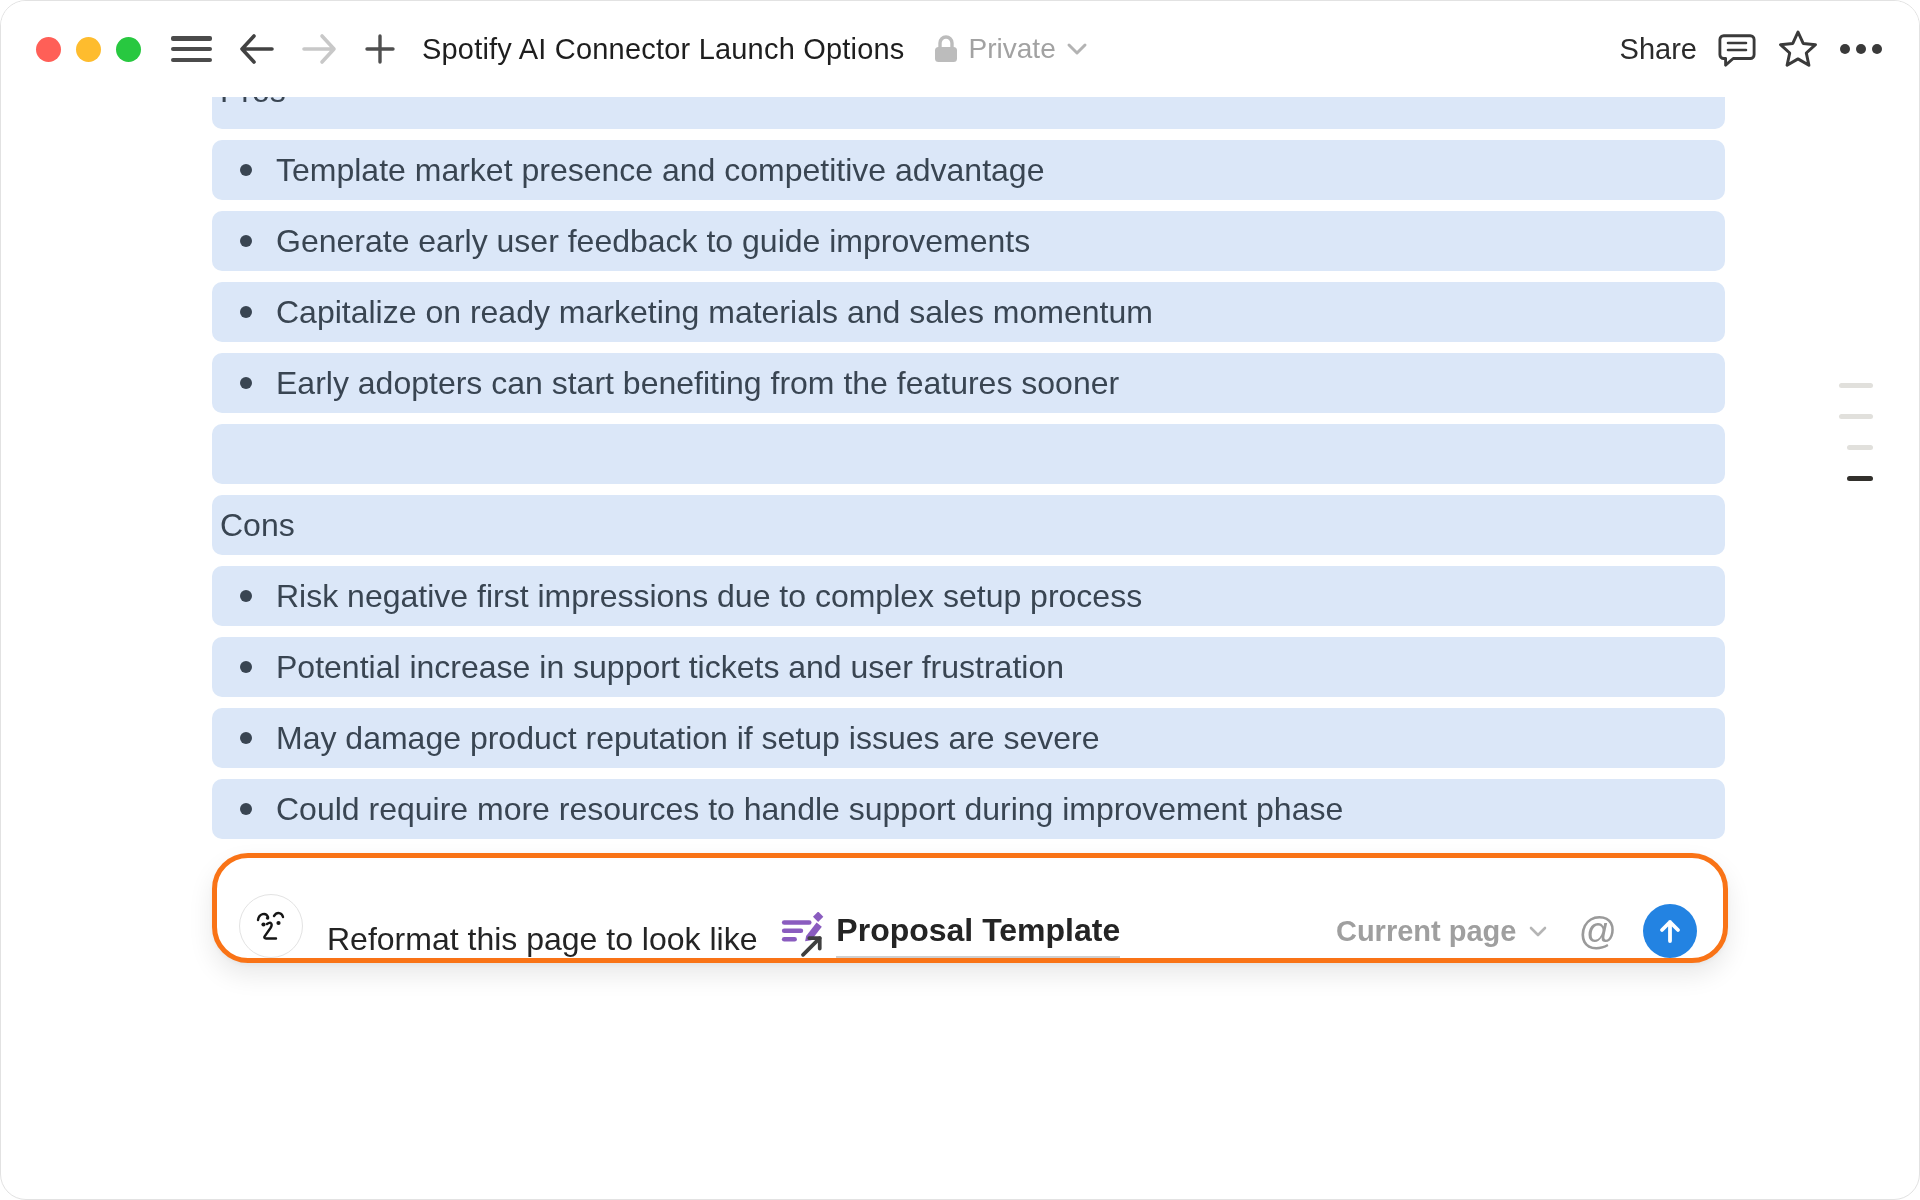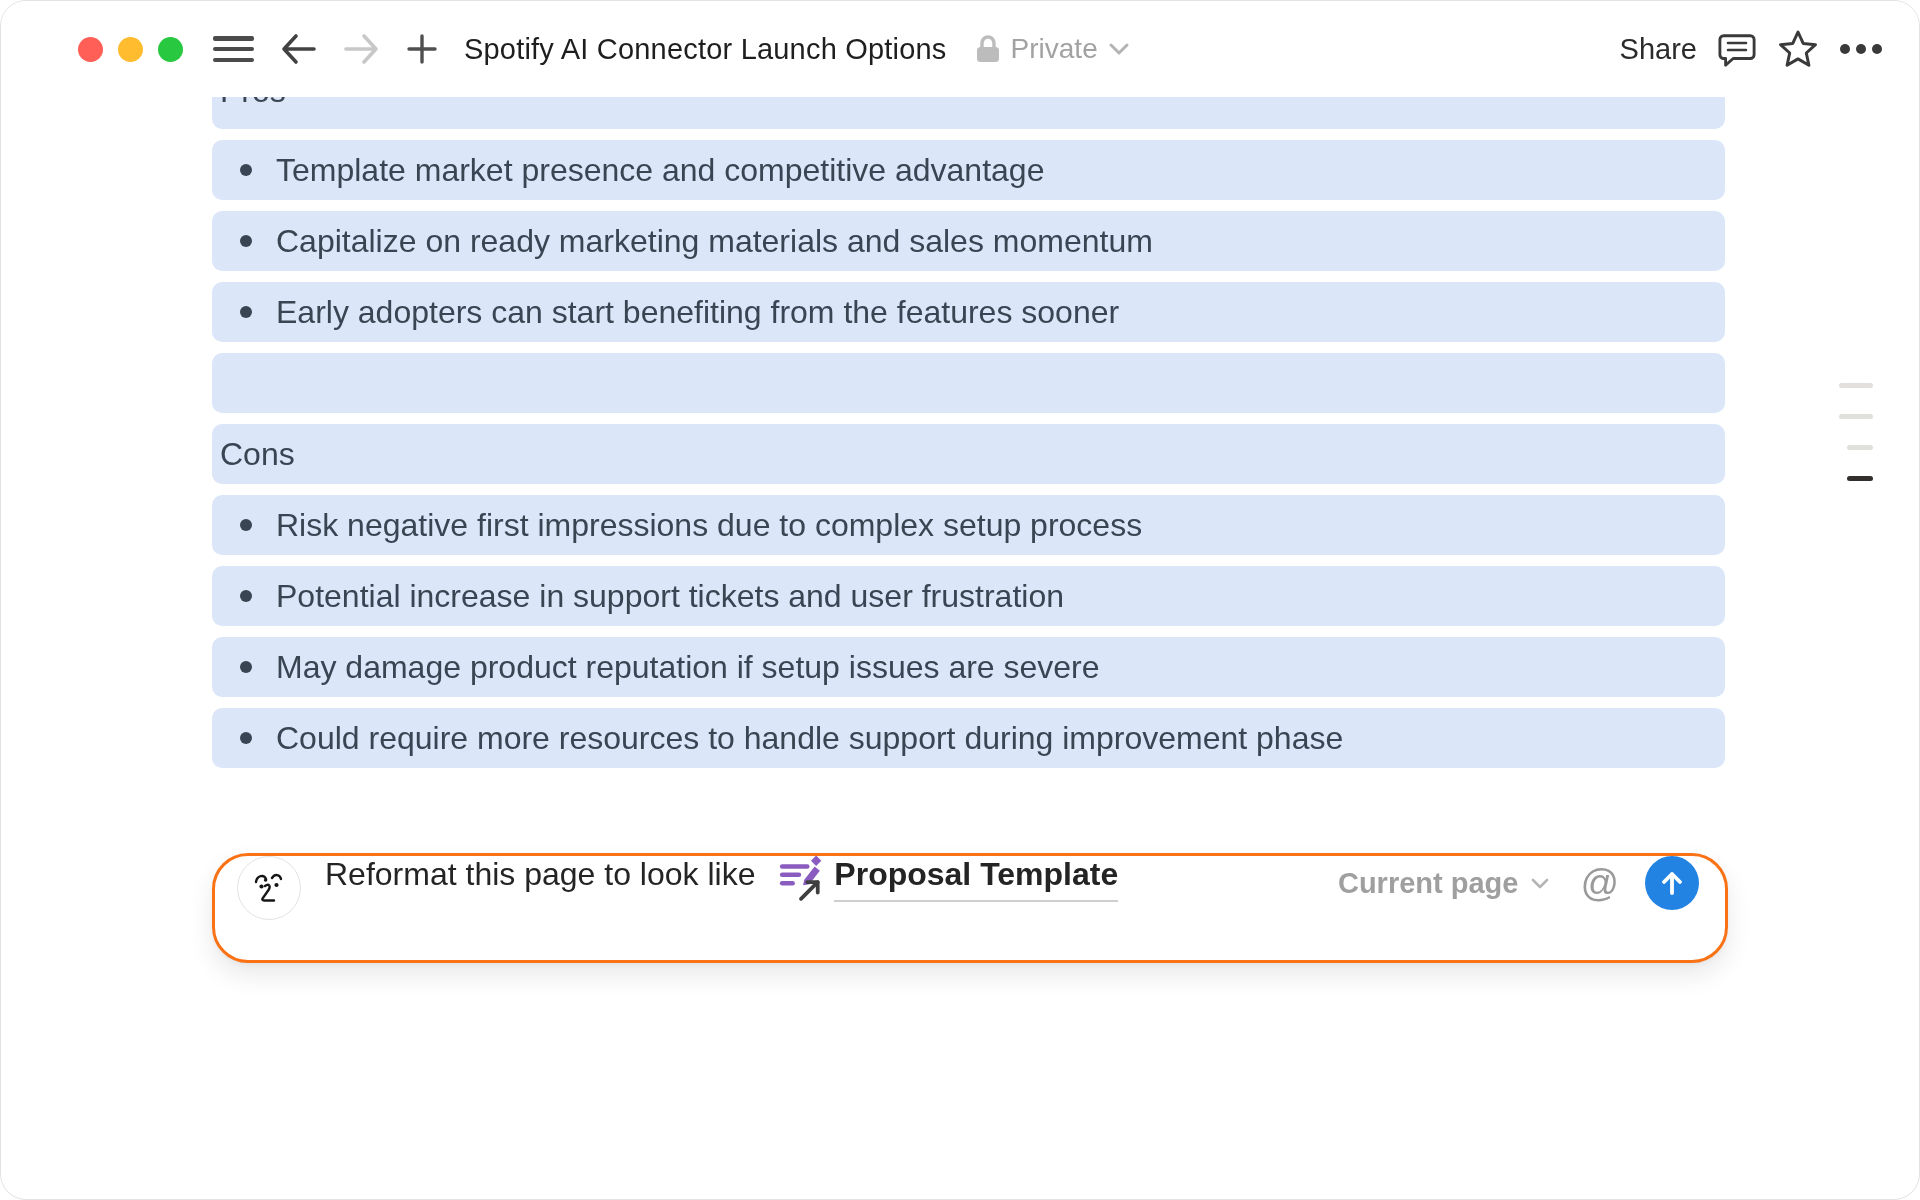--- a/index.html
+++ b/index.html
@@ -13,21 +13,21 @@
   *{box-sizing:border-box;margin:0;padding:0;}
   html,body{width:1920px;height:1200px;background:#ffffff;}
   body{font-family:"Liberation Sans","DejaVu Sans",sans-serif;}
   .window{
     position:relative;width:1920px;height:1200px;background:#ffffff;
     border:1px solid #e2e2e2;border-radius:26px;overflow:hidden;
   }
   
   .topbar{
     position:absolute;left:0;top:0;right:0;height:96px;background:#ffffff;
-    display:flex;align-items:center;z-index:10;padding-left:42px;
+    display:flex;align-items:center;z-index:10;
   }
   .traffic{display:flex;gap:15px;margin-left:35px;}
   .light{width:25px;height:25px;border-radius:50%;}
   .light.red{background:#ff5f57;}
   .light.yellow{background:#febc2e;}
   .light.green{background:#28c840;}
   .hamburger{margin-left:30px;width:41px;height:26px;display:flex;flex-direction:column;justify-content:space-between;cursor:pointer;}
   .hamburger span{display:block;height:4.5px;border-radius:2px;background:#4b4b4b;}
   .navbtn{margin-left:24px;display:flex;align-items:center;cursor:pointer;}
   .title{margin-left:26px;font-size:29px;font-weight:500;color:#1e1e1e;letter-spacing:.2px;cursor:pointer;}
@@ -53,23 +53,23 @@
   
   .toc{position:absolute;right:46px;top:382px;z-index:3;display:flex;flex-direction:column;align-items:flex-end;gap:26px;}
   .toc span{display:block;height:5px;border-radius:3px;background:#e1e0dc;cursor:pointer;}
   .toc span.l1{width:34px;}
   .toc span.l2{width:34px;}
   .toc span.l3{width:26px;}
   .toc span.active{width:26px;background:#32302c;}
   
   .aibar{
     position:absolute;left:211px;top:852px;width:1516px;height:110px;z-index:6;
-    background:#ffffff;border:3px solid #f97316;border-radius:36px;
+    background:#ffffff;border:5px solid #f97316;border-radius:36px;
     box-shadow:0 12px 26px rgba(0,0,0,.09), 0 2px 4px rgba(0,0,0,.04);
-    display:flex;align-items:flex-start;padding:0 26px 0 22px;
+    display:flex;align-items:flex-end;padding:0 26px 0 22px;
   }
   .ai-face{
     width:64px;height:64px;border-radius:50%;border:1.5px solid #e3e3e3;
     display:flex;align-items:center;justify-content:center;flex:0 0 auto;background:#fff;
   }
   .prompt{font-size:32px;color:#242424;margin-left:24px;white-space:pre;}
   .template-icon{margin-left:14px;margin-right:10px;display:flex;align-items:center;}
   .template-link{
     font-size:32px;font-weight:700;color:#242424;border-bottom:2px solid #cfcfcf;
     padding-bottom:7px;cursor:pointer;
@@ -157,20 +157,24 @@
   </div>
 
   <div class="content">
     <div class="block heading">
       <span>Pros</span>
     </div>
 
     <div class="block">
       <span class="bullet-dot"></span>
       <span>Template market presence and competitive advantage</span>
+    </div>
+    <div class="block">
+      <span class="bullet-dot"></span>
+      <span>Generate early user feedback to guide improvements</span>
     </div>
     <div class="block">
       <span class="bullet-dot"></span>
       <span>Capitalize on ready marketing materials and sales momentum</span>
     </div>
     <div class="block">
       <span class="bullet-dot"></span>
       <span>Early adopters can start benefiting from the features sooner</span>
     </div>
 

